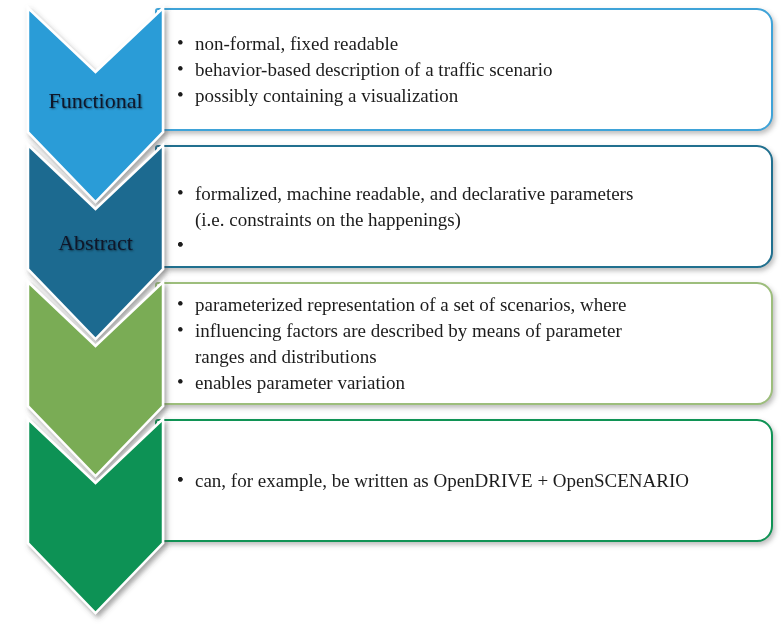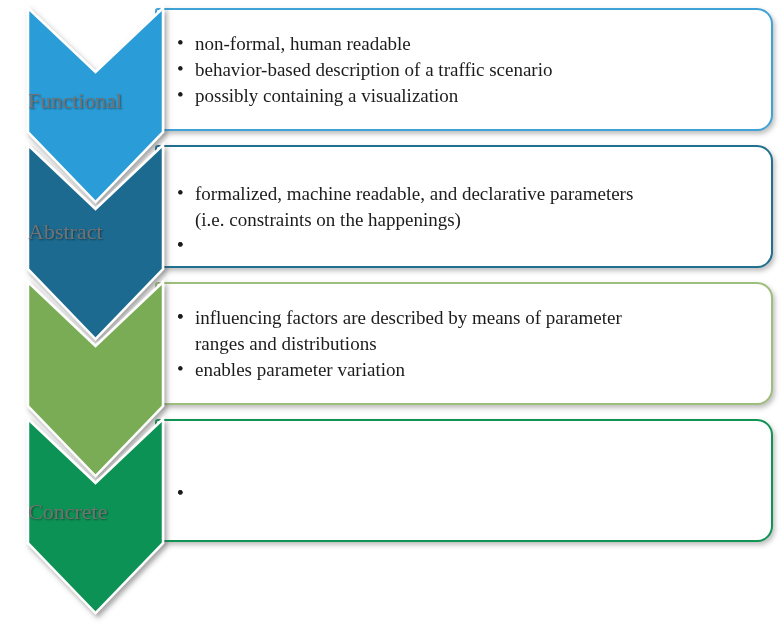--- a/index.html
+++ b/index.html
@@ -22,22 +22,22 @@
     width: 135px;
     height: 612px;
     overflow: visible;
     z-index: 2;
   }
   .chevron-column svg { overflow: visible; display: block; }
   .chevron-label {
     position: absolute;
     left: 28px;
     width: 135px;
-    text-align: left;
-    color: #737373;
+    text-align: center;
+    color: #0f172a;
     font-size: 22px;
     line-height: 24px;
     text-shadow: 1px 1px 2px rgba(0,0,0,0.45);
     z-index: 3;
     user-select: none;
   }
   .desc-box {
     position: absolute;
     left: 155px;
     width: 618px;
@@ -86,49 +86,48 @@
         </filter>
       </defs>
       <polygon filter="url(#ds)" stroke="#ffffff" stroke-width="2.5" points="0,0 67.5,64 135,0 135,124 67.5,194 0,124" fill="#2B9CD7"></polygon>
       <polygon filter="url(#ds)" stroke="#ffffff" stroke-width="2.5" points="0,137 67.5,201 135,137 135,261 67.5,331 0,261" fill="#1E6B90"></polygon>
       <polygon filter="url(#ds)" stroke="#ffffff" stroke-width="2.5" points="0,274 67.5,338 135,274 135,398 67.5,468 0,398" fill="#7AAC55"></polygon>
       <polygon filter="url(#ds)" stroke="#ffffff" stroke-width="2.5" points="0,411 67.5,475 135,411 135,535 67.5,605 0,535" fill="#0E9254"></polygon>
     </svg>
   </div>
 
   <div class="chevron-label" style="top:89px">Functional</div>
-  <div class="chevron-label" style="top:220px">Abstract</div>
-  <div class="chevron-label" style="top:500px">Concrete</div>
+  <div class="chevron-label" style="top:231px">Abstract</div>
 
   <div class="desc-box" style="top: 8px; border-color: rgb(63, 163, 216);">
     <ul>
-      <li><span class="dot">•</span><span>non-formal, human readable</span></li>
+      <li><span class="dot">•</span><span>non-formal, fixed readable</span></li>
       <li><span class="dot">•</span><span>behavior-based description of a traffic scenario</span></li>
       <li><span class="dot">•</span><span>possibly containing a visualization</span></li>
     </ul>
   </div>
 
   <div class="desc-box" style="top: 145px; border-color: rgb(33, 112, 143);">
     <ul>
       <li><span class="dot">•</span><span>formalized, machine readable, and declarative parameters
 (i.e. constraints on the happenings)</span></li>
       <li><span class="dot">•</span></li>
       <li><span class="dot">•</span></li>
     </ul>
   </div>
 
   <div class="desc-box" style="top: 282px; border-color: rgb(157, 190, 124);">
     <ul>
-      <li><span class="dot">•</span></li>
+      <li><span class="dot">•</span><span>parameterized representation of a set of scenarios, where</span></li>
       <li><span class="dot">•</span><span>influencing factors are described by means of parameter
 ranges and distributions</span></li>
       <li><span class="dot">•</span><span>enables parameter variation</span></li>
     </ul>
   </div>
 
   <div class="desc-box" style="top: 419px; border-color: rgb(16, 147, 85);">
     <ul>
       <li><span class="dot">•</span></li>
-      <li><span class="dot">•</span></li>
+      <li><span class="dot">•</span><span>can, for example, be written as OpenDRIVE + OpenSCENARIO</span></li>
     </ul>
   </div>
 
 </div>
 
 </body></html>

